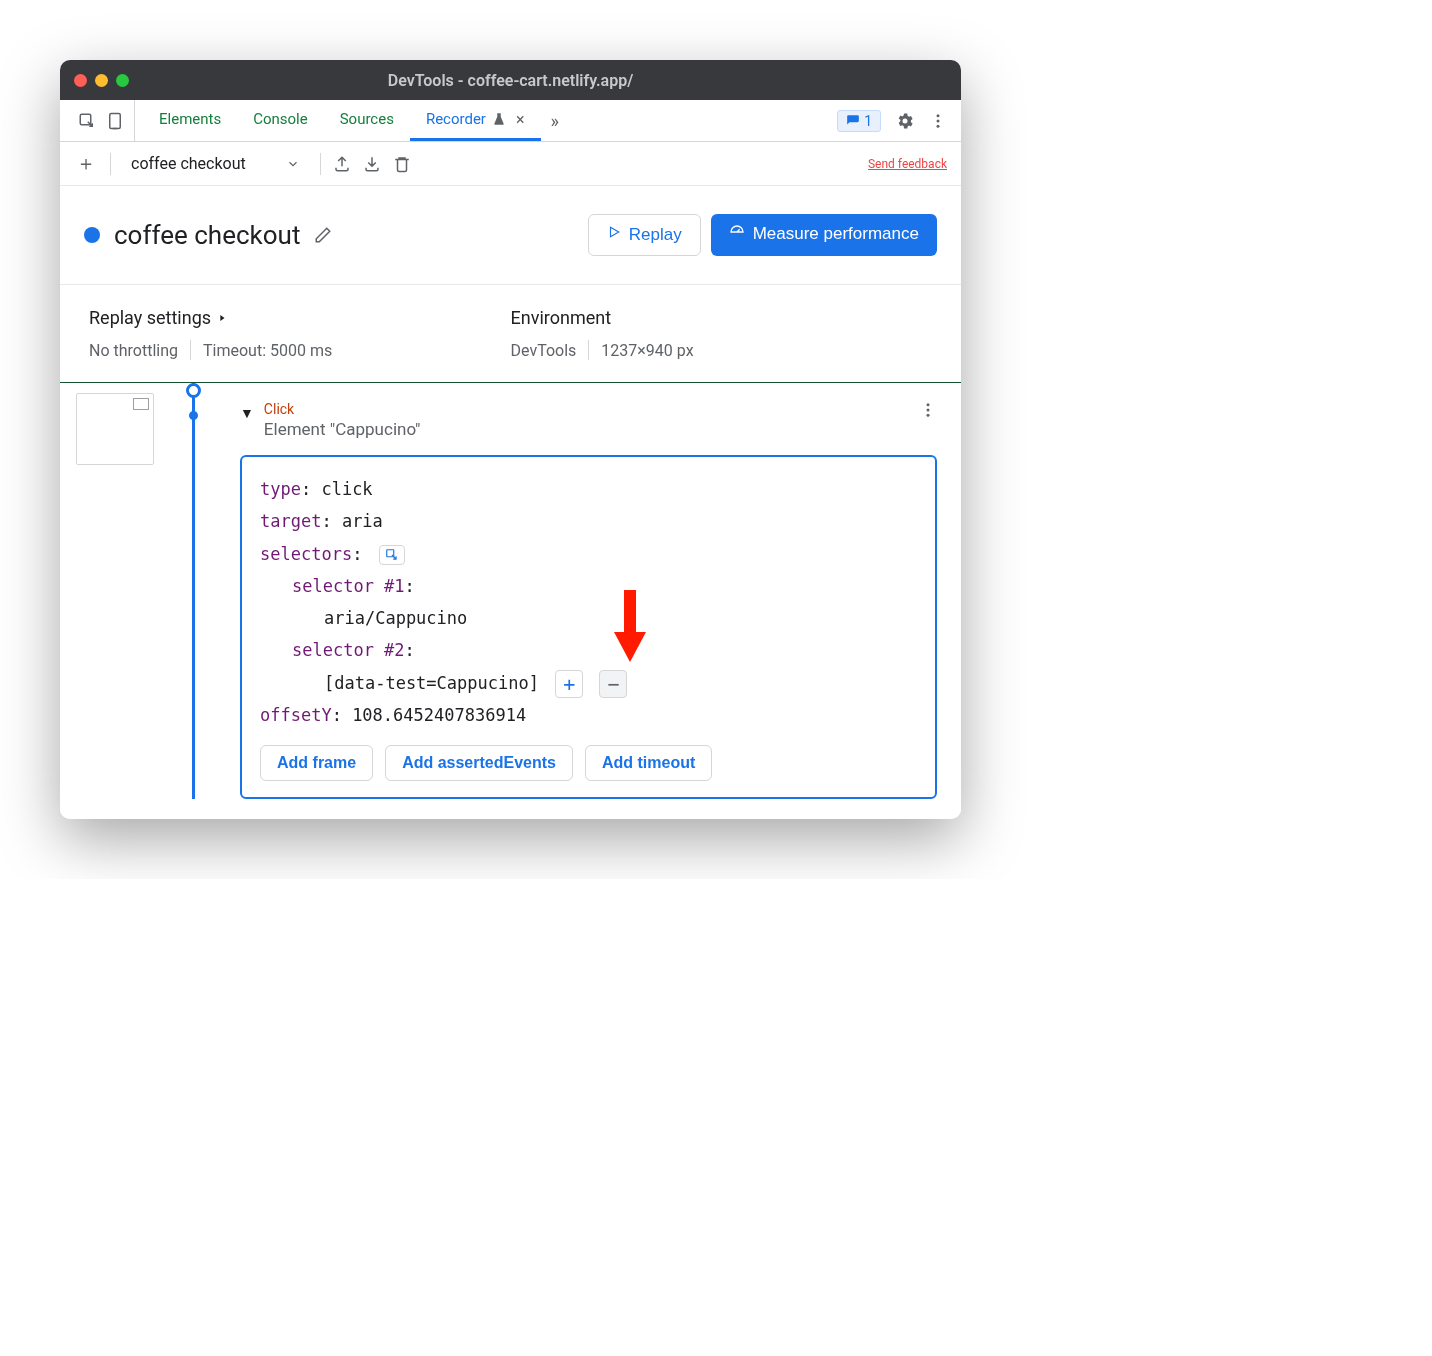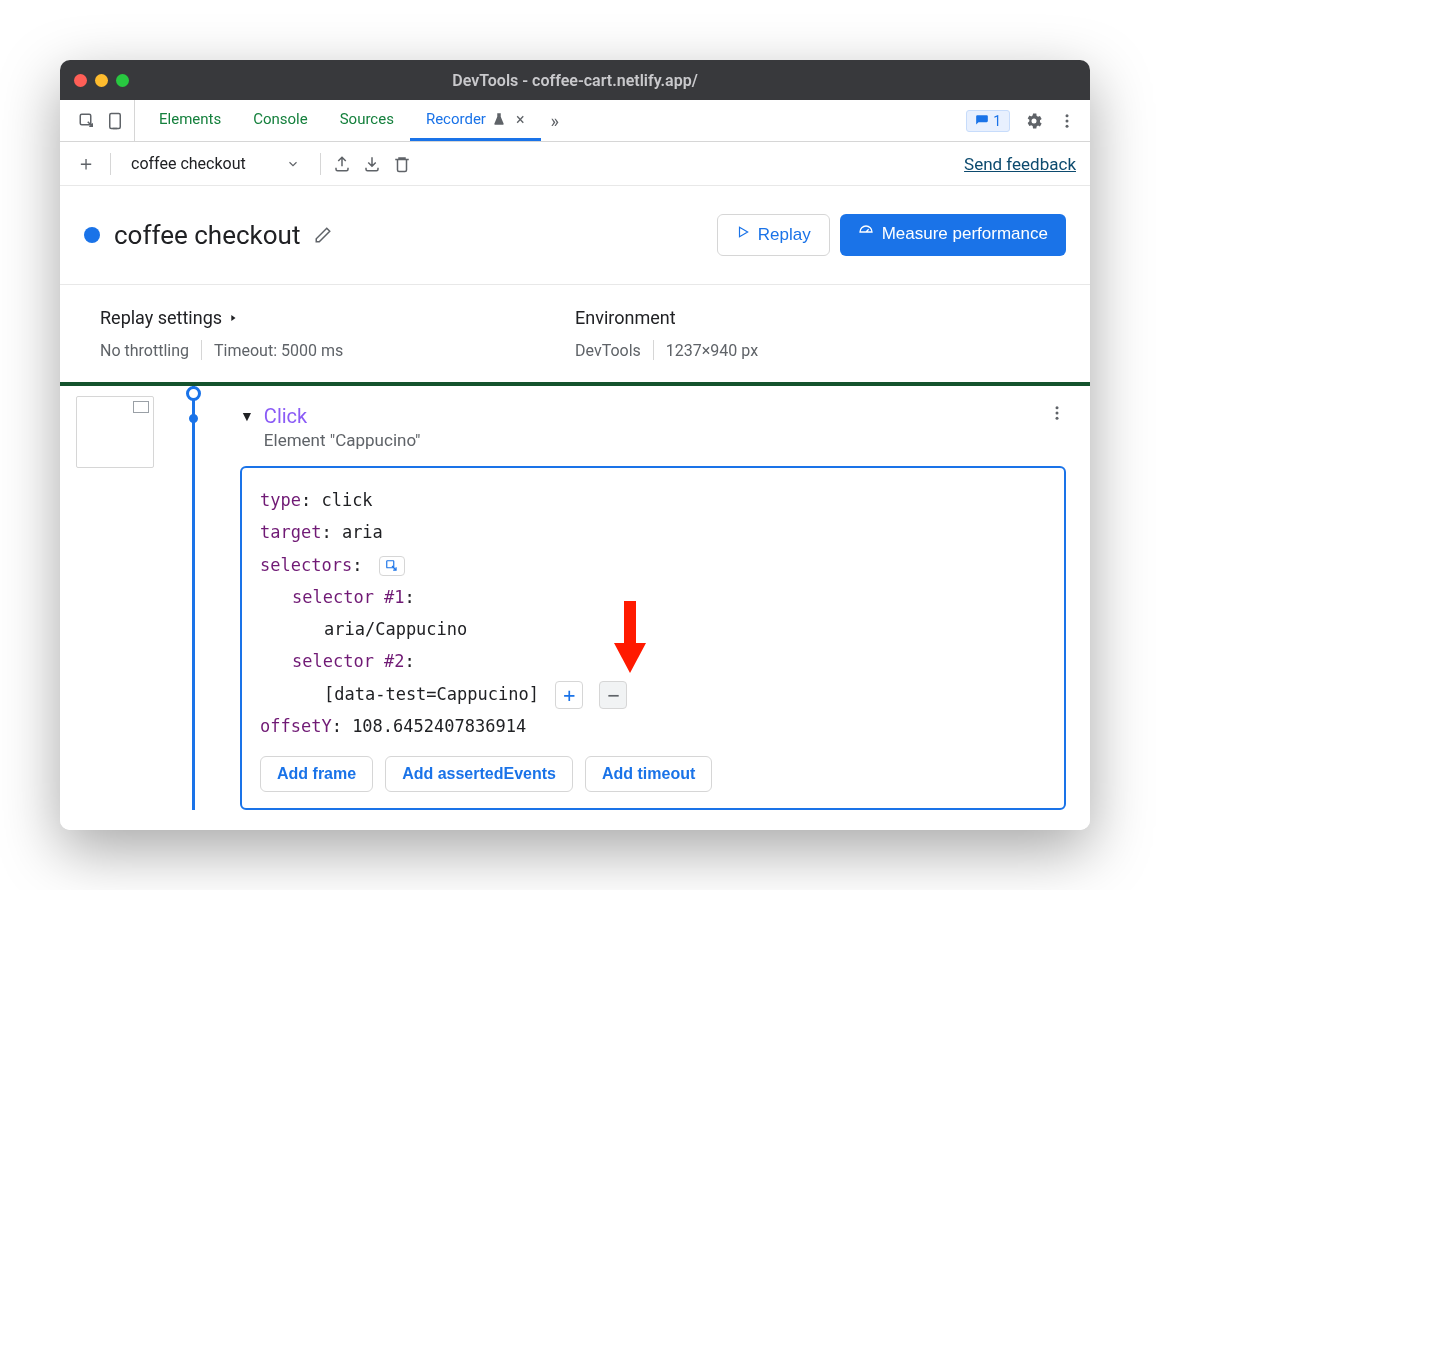--- a/index.html
+++ b/index.html
@@ -1,17 +1,17 @@
 <!DOCTYPE html>
 <html><head>
 <meta charset="utf-8">
 <style>
 * { box-sizing: border-box; margin: 0; padding: 0; }
 body { font-family: -apple-system, BlinkMacSystemFont, "Segoe UI", Roboto, sans-serif; background: #fff; padding: 60px; }
-.window { width: 1030px; background: #fff; border-radius: 10px; box-shadow: 0 20px 60px rgba(0,0,0,.35); overflow: hidden; }
+.window { width: 901px; background: #fff; border-radius: 10px; box-shadow: 0 20px 60px rgba(0,0,0,.35); overflow: hidden; }
 .titlebar { background: #38393c; height: 40px; display: flex; align-items: center; padding: 0 14px; position: relative; }
 .traffic { display: flex; gap: 8px; }
 .tl { width: 13px; height: 13px; border-radius: 50%; }
 .tl.red { background: #ff5f57; }
 .tl.yellow { background: #febc2e; }
 .tl.green { background: #28c840; }
 .wintitle { position: absolute; left: 0; right: 0; text-align: center; color: #c9c9cc; font-size: 16px; font-weight: 600; }
 .tabbar { display: flex; align-items: center; border-bottom: 1px solid #d6d6d6; padding: 0 8px; height: 42px; }
 .tabbar-icons { display: flex; align-items: center; gap: 10px; padding: 0 10px; border-right: 1px solid #d6d6d6; height: 100%; }
 .ico { width: 18px; height: 18px; display: inline-flex; align-items: center; justify-content: center; color: #5f6368; }
@@ -22,48 +22,48 @@
 .tab .close { color: #5f6368; margin-left: 4px; font-size: 16px; }
 .overflow { color: #5f6368; padding: 0 10px; font-size: 18px; }
 .tabbar-right { margin-left: auto; display: flex; align-items: center; gap: 14px; padding-right: 6px; }
 .badge { display: flex; align-items: center; gap: 4px; border: 1px solid #c7dcfb; background: #e8f0fe; color: #1a73e8; padding: 2px 8px; border-radius: 3px; font-size: 14px; }
 .gear, .kebab { color: #5f6368; cursor: pointer; }
 .toolbar { display: flex; align-items: center; padding: 8px 14px; gap: 12px; border-bottom: 1px solid #e8e8e8; }
 .plus-btn { width: 24px; height: 24px; display: flex; align-items: center; justify-content: center; color: #5f6368; cursor: pointer; font-size: 20px; }
 .selectbox { display: flex; align-items: center; gap: 40px; padding: 4px 8px; font-size: 16px; color: #202124; cursor: pointer; }
 .divider { width: 1px; height: 22px; background: #d6d6d6; }
 .toolbar .ico-btn { color: #5f6368; cursor: pointer; }
-.send-feedback { margin-left: auto; color: #0c4a6e; font-size: 17px; text-decoration: underline; cursor: pointer; }
+.send-feedback { margin-left: auto; color: #ef4444; font-size: 12px; text-decoration: underline; cursor: pointer; }
 .header { display: flex; align-items: center; padding: 28px 24px; gap: 14px; border-bottom: 1px solid #e8e8e8; }
 .blue-dot { width: 16px; height: 16px; border-radius: 50%; background: #1a73e8; }
 .title { font-size: 26px; font-weight: 400; color: #202124; }
 .edit-icon { color: #5f6368; cursor: pointer; }
 .header-buttons { margin-left: auto; display: flex; gap: 10px; }
 .btn { display: flex; gap: 8px; padding: 10px 18px; border-radius: 6px; font-size: 17px; font-weight: 500; cursor: pointer; border: none; }
 .btn.outline { background: #fff; border: 1px solid #d6d6d6; color: #1a73e8; }
 .btn.primary { background: #1a73e8; color: #fff; }
-.settings-row { display: flex; padding: 22px 40px; border-bottom: 4px solid #14532d; }
+.settings-row { display: flex; padding: 22px 29px; border-bottom: 1px solid #14532d; }
 .settings-col { flex: 1; }
 .settings-title { font-size: 18px; color: #202124; display: flex; align-items: center; gap: 6px; margin-bottom: 12px; }
 .settings-vals { display: flex; align-items: center; gap: 12px; color: #5f6368; font-size: 16px; }
 .settings-vals .vdivider { width: 1px; height: 20px; background: #d6d6d6; }
 .env-col { text-align: left; }
 .steps-area { display: flex; padding: 0 0 20px 0; background: #fff; }
 .thumb-col { width: 120px; padding: 10px 10px 0 16px; }
 .thumb { width: 78px; height: 72px; border: 1px solid #d6d6d6; border-radius: 2px; background: #fff; position: relative; }
 .thumb::after { content: ""; position: absolute; top: 4px; right: 4px; width: 14px; height: 10px; border: 1px solid #9aa0a6; }
 .timeline-col { width: 60px; position: relative; padding-top: 0; }
 .vline { position: absolute; left: 12px; top: 0; bottom: 0; width: 3px; background: #1a73e8; }
 .marker { position: absolute; left: 6px; width: 15px; height: 15px; border-radius: 50%; background: #fff; border: 3px solid #1a73e8; }
 .marker.m1 { top: 0px; }
 .marker.m2 { top: 28px; width: 9px; height: 9px; left: 9px; background:#1a73e8; }
 .step-col { flex: 1; padding: 18px 24px 0 0; }
 .step-head { display: flex; align-items: flex-start; gap: 10px; }
 .caret { color: #202124; font-size: 14px; margin-top: 4px; }
-.step-title { font-size: 20px; color: #8b5cf6; }
+.step-title { font-size: 14px; color: #c2410c; }
 .step-sub { font-size: 17px; color: #5f6368; margin-top: 2px; }
 .step-kebab { margin-left: auto; color: #5f6368; cursor: pointer; }
 .detail-box { border: 2px solid #1a73e8; border-radius: 6px; margin-top: 16px; padding: 16px 18px; font-family: ui-monospace, Menlo, monospace; font-size: 17px; line-height: 1.9; position: relative; }
 .key { color: #701a75; }
 .val { color: #202124; }
 .indent1 { padding-left: 32px; }
 .indent2 { padding-left: 64px; }
 .pick-icon { display: inline-flex; border: 1px solid #d6d6d6; border-radius: 4px; padding: 2px 5px; margin-left: 6px; color: #1a73e8; vertical-align: middle; }
 .pm-btn { display: inline-flex; align-items: center; justify-content: center; width: 28px; height: 28px; border: 1px solid #d6d6d6; border-radius: 4px; color: #1a73e8; margin-left: 6px; cursor: pointer; background:#fff; vertical-align: middle; font-size: 20px; font-weight: 500; }
 .pm-btn.minus { background: #f1f3f4; color: #5f6368; }

